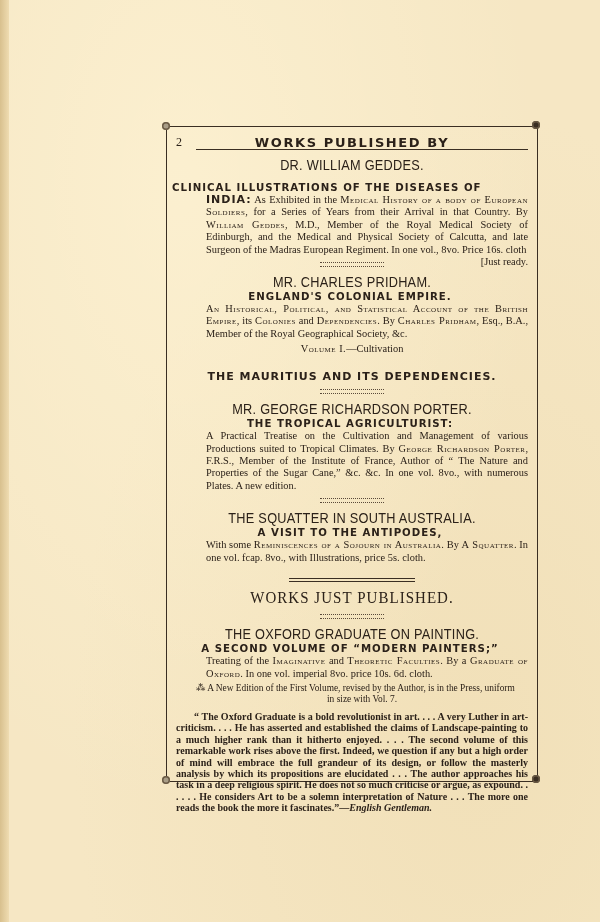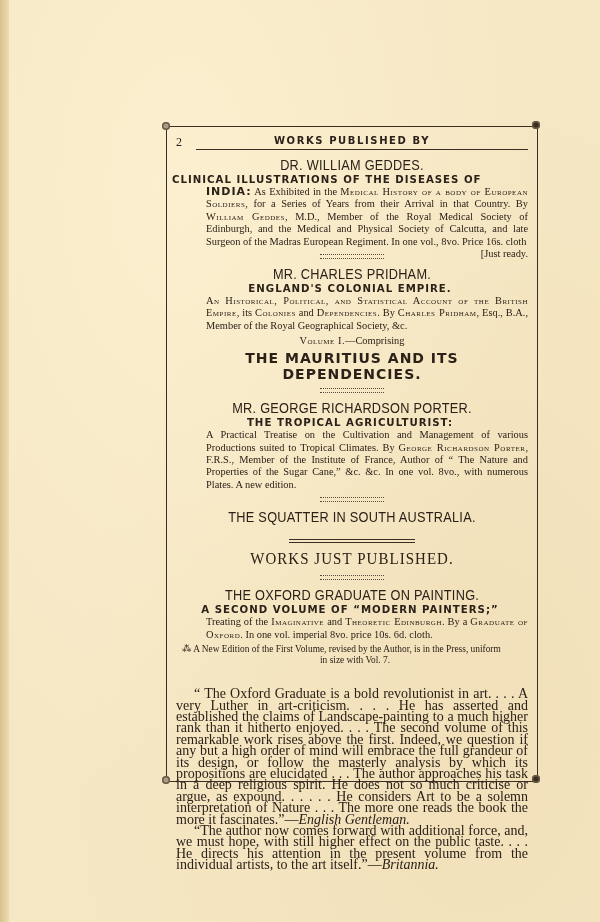--- a/index.html
+++ b/index.html
@@ -30,58 +30,58 @@
   }
   .runhead {
     position: relative; height: 16px; border-bottom: 1px solid #3a2e22;
     margin-left: 20px; padding-bottom: 1px;
   }
   .pageno {
     position: absolute; left: -20px; top: 3px; font-size: 12px;
   }
   .runtitle {
     text-align: center; font-family: "DejaVu Sans", sans-serif; font-weight: bold;
-    font-size: 10px; letter-spacing: 1.6px; padding-top: 3px; margin-left: -20px;
+    font-size: 13px; letter-spacing: 1.6px; padding-top: 3px; margin-left: -20px;
   }
   .author {
     text-align: center; font-family: "Liberation Sans Narrow", "Liberation Sans", sans-serif;
     font-size: 15px; letter-spacing: 0.3px; margin-top: 6px; line-height: 17px;
     transform: scaleX(0.85); transform-origin: center;
   }
   .booktitle {
     font-family: "DejaVu Sans", sans-serif; font-weight: bold; font-size: 10.2px;
     letter-spacing: 1px; line-height: 13px; margin-left: -4px; text-align: center;
   }
-  .booktitle.just { text-align: justify; }
+  .booktitle.just { text-align: justify; margin-top: 8px; }
   .desc {
     font-size: 10.4px; line-height: 12.4px; text-align: justify; margin-left: 30px;
   }
   .sc { font-variant: small-caps; letter-spacing: 0.5px; }
   .bold-lead { font-family: "DejaVu Sans", sans-serif; font-weight: bold; font-size: 11px; letter-spacing: 1px; }
   .right-note { float: right; }
   .center-line { text-align: center; font-size: 10.4px; margin-top: 3px; }
   .center-bold {
     text-align: center; font-family: "DejaVu Sans", sans-serif; font-weight: bold;
-    font-size: 14px; letter-spacing: 1px; margin-top: 4px;
+    font-size: 11px; letter-spacing: 1px; margin-top: 16px;
   }
   .ornament {
     width: 64px; margin: 6px auto 2px; height: 3px;
     border-top: 1px dotted #5a4a3a; border-bottom: 1px dotted #5a4a3a;
   }
   .double-rule {
     width: 126px; margin: 14px auto 6px; height: 2px;
     border-top: 1px solid #3a2e22; border-bottom: 1px solid #3a2e22;
   }
   .section-head {
     text-align: center; font-size: 17px; letter-spacing: 1.2px;
     transform: scaleX(0.88); transform-origin: center; margin-top: 4px;
   }
-  .note { font-size: 9.4px; line-height: 11px; text-align: justify; margin-left: 6px; margin-top: 3px; }
+  .note { font-size: 9.4px; line-height: 11px; text-align: justify; margin-left: 20px; margin-top: 3px; }
   .note .center { display: block; text-align: center; }
-  .review { font-size: 14px; line-height: 11.4px; text-align: justify; margin-top: 22px; }
+  .review { font-size: 10px; line-height: 11.4px; text-align: justify; margin-top: 6px; font-weight: bold; }
   .review p { margin: 0; text-indent: 18px; }
   .review i { font-style: italic; }
 </style>
 </head>
 <body>
 
 <div class="spine"></div>
 
 <div class="frame"></div>
 <div class="corner light" style="left:162px;top:122px;"></div>
@@ -101,46 +101,47 @@
     <div class="booktitle just">CLINICAL ILLUSTRATIONS OF THE DISEASES OF</div>
     <div class="desc"><span class="bold-lead">INDIA:</span><span> As Exhibited in the </span><span class="sc">Medical History of a body of European Soldiers</span><span>, for a Series of Years from their Arrival in that Country. By </span><span class="sc">William Geddes</span><span>, M.D., Member of the Royal Medical Society of Edinburgh, and the Medical and Physical Society of Calcutta, and late Surgeon of the Madras European Regiment. In one vol., 8vo. Price 16s. cloth</span> <span class="right-note">[Just ready.</span></div>
   </div>
 
   <div class="ornament"></div>
 
   <div>
     <div class="author">MR. CHARLES PRIDHAM.</div>
     <div class="booktitle">ENGLAND'S COLONIAL EMPIRE.</div>
     <div class="desc"><span class="sc">An Historical, Political, and Statistical Account of the British Empire</span><span>, its </span><span class="sc">Colonies</span><span> and </span><span class="sc">Dependencies</span><span>. By </span><span class="sc">Charles Pridham</span><span>, Esq., B.A., Member of the Royal Geographical Society, &amp;c.</span></div>
-    <div class="center-line"><span class="sc">Volume I.</span><span>—Comprising</span></div>
+    <div class="center-line"><span class="sc">Volume I.</span><span>—Cultivation</span></div>
     <div class="center-bold">THE MAURITIUS AND ITS DEPENDENCIES.</div>
   </div>
 
   <div class="ornament"></div>
 
   <div>
     <div class="author">MR. GEORGE RICHARDSON PORTER.</div>
     <div class="booktitle">THE TROPICAL AGRICULTURIST:</div>
     <div class="desc"><span>A Practical Treatise on the Cultivation and Management of various Productions suited to Tropical Climates. By </span><span class="sc">George Richardson Porter</span><span>, F.R.S., Member of the Institute of France, Author of “ The Nature and Properties of the Sugar Cane,” &amp;c. &amp;c. In one vol. 8vo., with numerous Plates. A new edition.</span></div>
   </div>
 
   <div class="ornament"></div>
 
   <div>
     <div class="author">THE SQUATTER IN SOUTH AUSTRALIA.</div>
+    <div class="booktitle">A VISIT TO THE ANTIPODES,</div>
+    <div class="desc"><span>With some </span><span class="sc">Reminiscences of a Sojourn in Australia</span><span>. By </span><span class="sc">A Squatter</span><span>. In one vol. fcap. 8vo., with Illustrations, price 5s. cloth.</span></div>
   </div>
 
   <div class="double-rule"></div>
 
   <div>
     <div class="section-head">WORKS JUST PUBLISHED.</div>
     <div class="ornament"></div>
     <div class="author">THE OXFORD GRADUATE ON PAINTING.</div>
     <div class="booktitle">A SECOND VOLUME OF “MODERN PAINTERS;”</div>
-    <div class="desc"><span>Treating of the </span><span class="sc">Imaginative</span><span> and </span><span class="sc">Theoretic Edinburgh</span><span>. By a </span><span class="sc">Graduate of Oxford</span><span>. In one vol. imperial 8vo. price 10s. 6d. cloth.</span></div>
+    <div class="desc"><span>Treating of the </span><span class="sc">Imaginative</span><span> and </span><span class="sc">Theoretic Faculties</span><span>. By a </span><span class="sc">Graduate of Oxford</span><span>. In one vol. imperial 8vo. price 10s. 6d. cloth.</span></div>
     <div class="note"><span>⁂ A New Edition of the First Volume, revised by the Author, is in the Press, uniform</span><span class="center">in size with Vol. 7.</span></div>
     <div class="review">
       <p><span>“ The Oxford Graduate is a bold revolutionist in art. . . . A very Luther in art-criticism. . . . He has asserted and established the claims of Landscape-painting to a much higher rank than it hitherto enjoyed. . . . The second volume of this remarkable work rises above the first. Indeed, we question if any but a high order of mind will embrace the full grandeur of its design, or follow the masterly analysis by which its propositions are elucidated . . . The author approaches his task in a deep religious spirit. He does not so much criticise or argue, as expound. . . . . . He considers Art to be a solemn interpretation of Nature . . . The more one reads the book the more it fascinates.”—</span><i>English Gentleman.</i></p>
-      <p><span>“The author now comes forward with additional force, and, we must hope, with still higher effect on the public taste. . . . He directs his attention in the present volume from the individual artists, to the art itself.”—</span><i>Britannia.</i></p>
     </div>
   </div>
 
 </div>
 
 </body></html>

